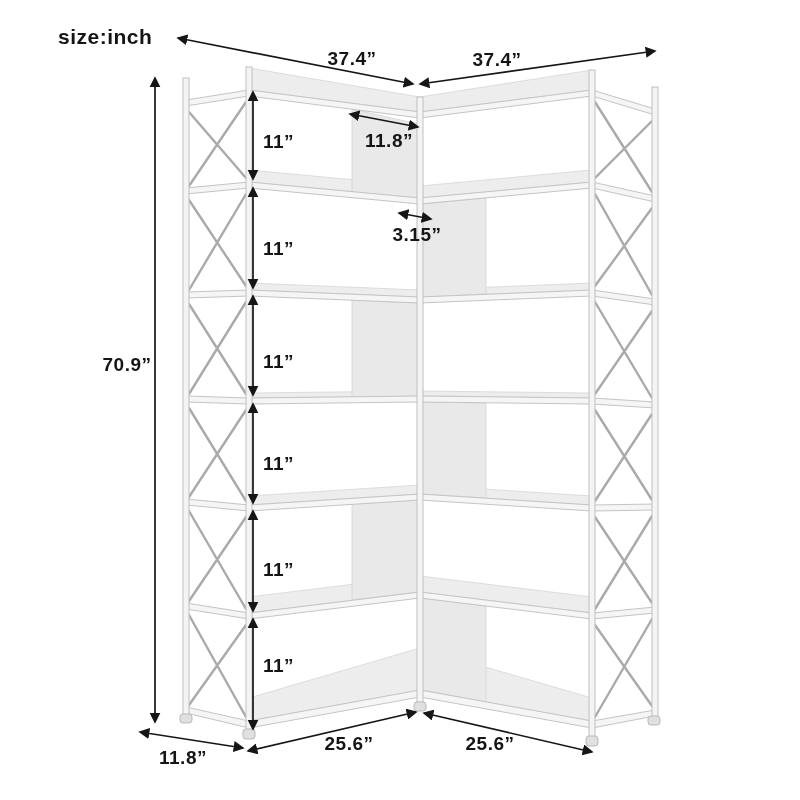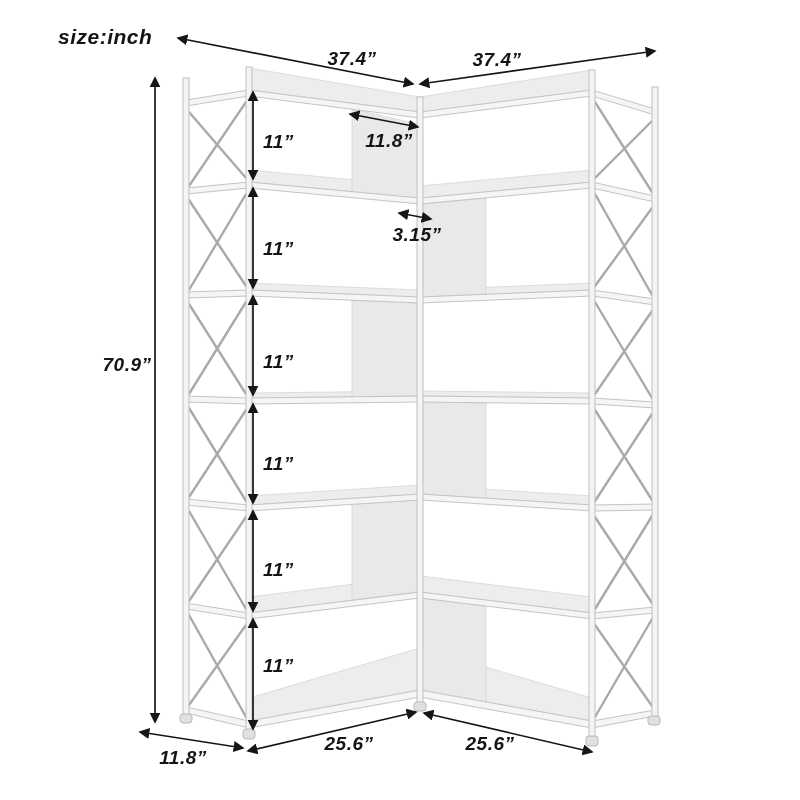--- a/index.html
+++ b/index.html
@@ -1,18 +1,18 @@
 <!DOCTYPE html>
 <html><head>
 <meta charset="utf-8">
 <title>diagram</title>
 <style>
   html,body{margin:0;padding:0;background:#ffffff;}
   .canvas{position:relative;width:800px;height:800px;background:#ffffff;overflow:hidden;
-          font-family:"Liberation Sans",sans-serif;font-style:italic;}
+          font-family:"Liberation Sans",sans-serif;}
   svg text{font-family:"Liberation Sans",sans-serif;font-weight:bold;fill:#151515;}
   .dim-label{font-size:19px;letter-spacing:0.5px;}
   .size-note{font-size:21px;letter-spacing:0.5px;}
   .structure{fill:#f5f5f5;stroke:#c4c4c4;stroke-width:1;}
   .band{fill:#ededed;stroke:#d6d6d6;stroke-width:0.8;}
   .slab{fill:#e9e9e9;stroke:#d4d4d4;stroke-width:0.8;}
   .post{fill:#f4f4f4;stroke:#bfbfbf;stroke-width:1;}
   .brace{stroke:#aaaaaa;stroke-width:2.4;fill:none;stroke-linecap:round;}
   .foot{fill:#e0e0e0;stroke:#b9b9b9;stroke-width:1;}
   .dim{stroke:#161616;stroke-width:1.7;fill:none;}

